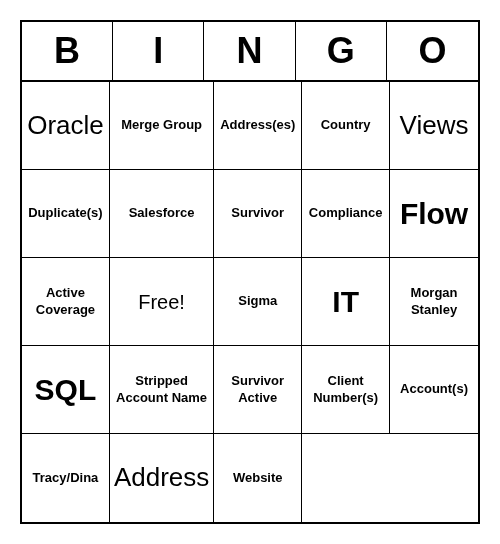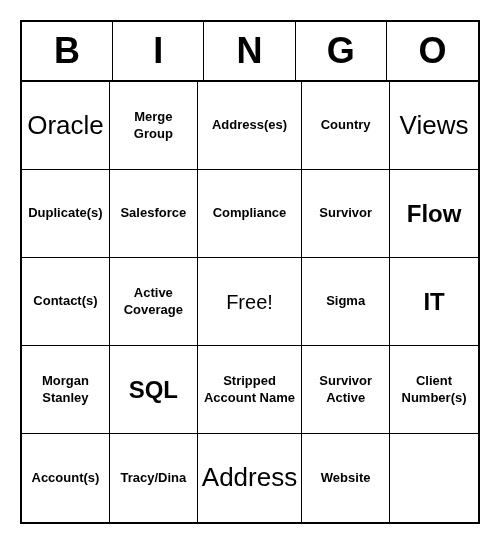--- a/index.html
+++ b/index.html
@@ -69,21 +69,21 @@
     .bingo-cell:nth-child(n+21) {
       border-bottom: none;
     }
 
     .bingo-cell.large-text {
       font-size: 26px;
       font-weight: normal;
     }
 
     .bingo-cell.xl-text {
-      font-size: 24px;
+      font-size: 30px;
       font-weight: bold;
     }
 
     .bingo-cell.free {
       font-size: 20px;
       font-weight: normal;
     }
   </style>
 </head>
 <body>
@@ -97,24 +97,23 @@
       <div class="bingo-header-cell">O</div>
     </div>
   <div class="bingo-grid">
   <div class="bingo-cell large-text">Oracle</div>
       <div class="bingo-cell">Merge Group</div>
       <div class="bingo-cell">Address(es)</div>
       <div class="bingo-cell">Country</div>
       <div class="bingo-cell large-text">Views</div>
       <div class="bingo-cell">Duplicate(s)</div>
       <div class="bingo-cell">Salesforce</div>
+      <div class="bingo-cell">Survivor</div>
       <div class="bingo-cell">Compliance</div>
-      <div class="bingo-cell">Survivor</div>
       <div class="bingo-cell xl-text">Flow</div>
-      <div class="bingo-cell">Contact(s)</div>
       <div class="bingo-cell">Active Coverage</div>
       <div class="bingo-cell free">Free!</div>
       <div class="bingo-cell">Sigma</div>
       <div class="bingo-cell xl-text">IT</div>
       <div class="bingo-cell">Morgan Stanley</div>
       <div class="bingo-cell xl-text">SQL</div>
       <div class="bingo-cell">Stripped Account Name</div>
       <div class="bingo-cell">Survivor Active</div>
       <div class="bingo-cell">Client Number(s)</div>
       <div class="bingo-cell">Account(s)</div>

